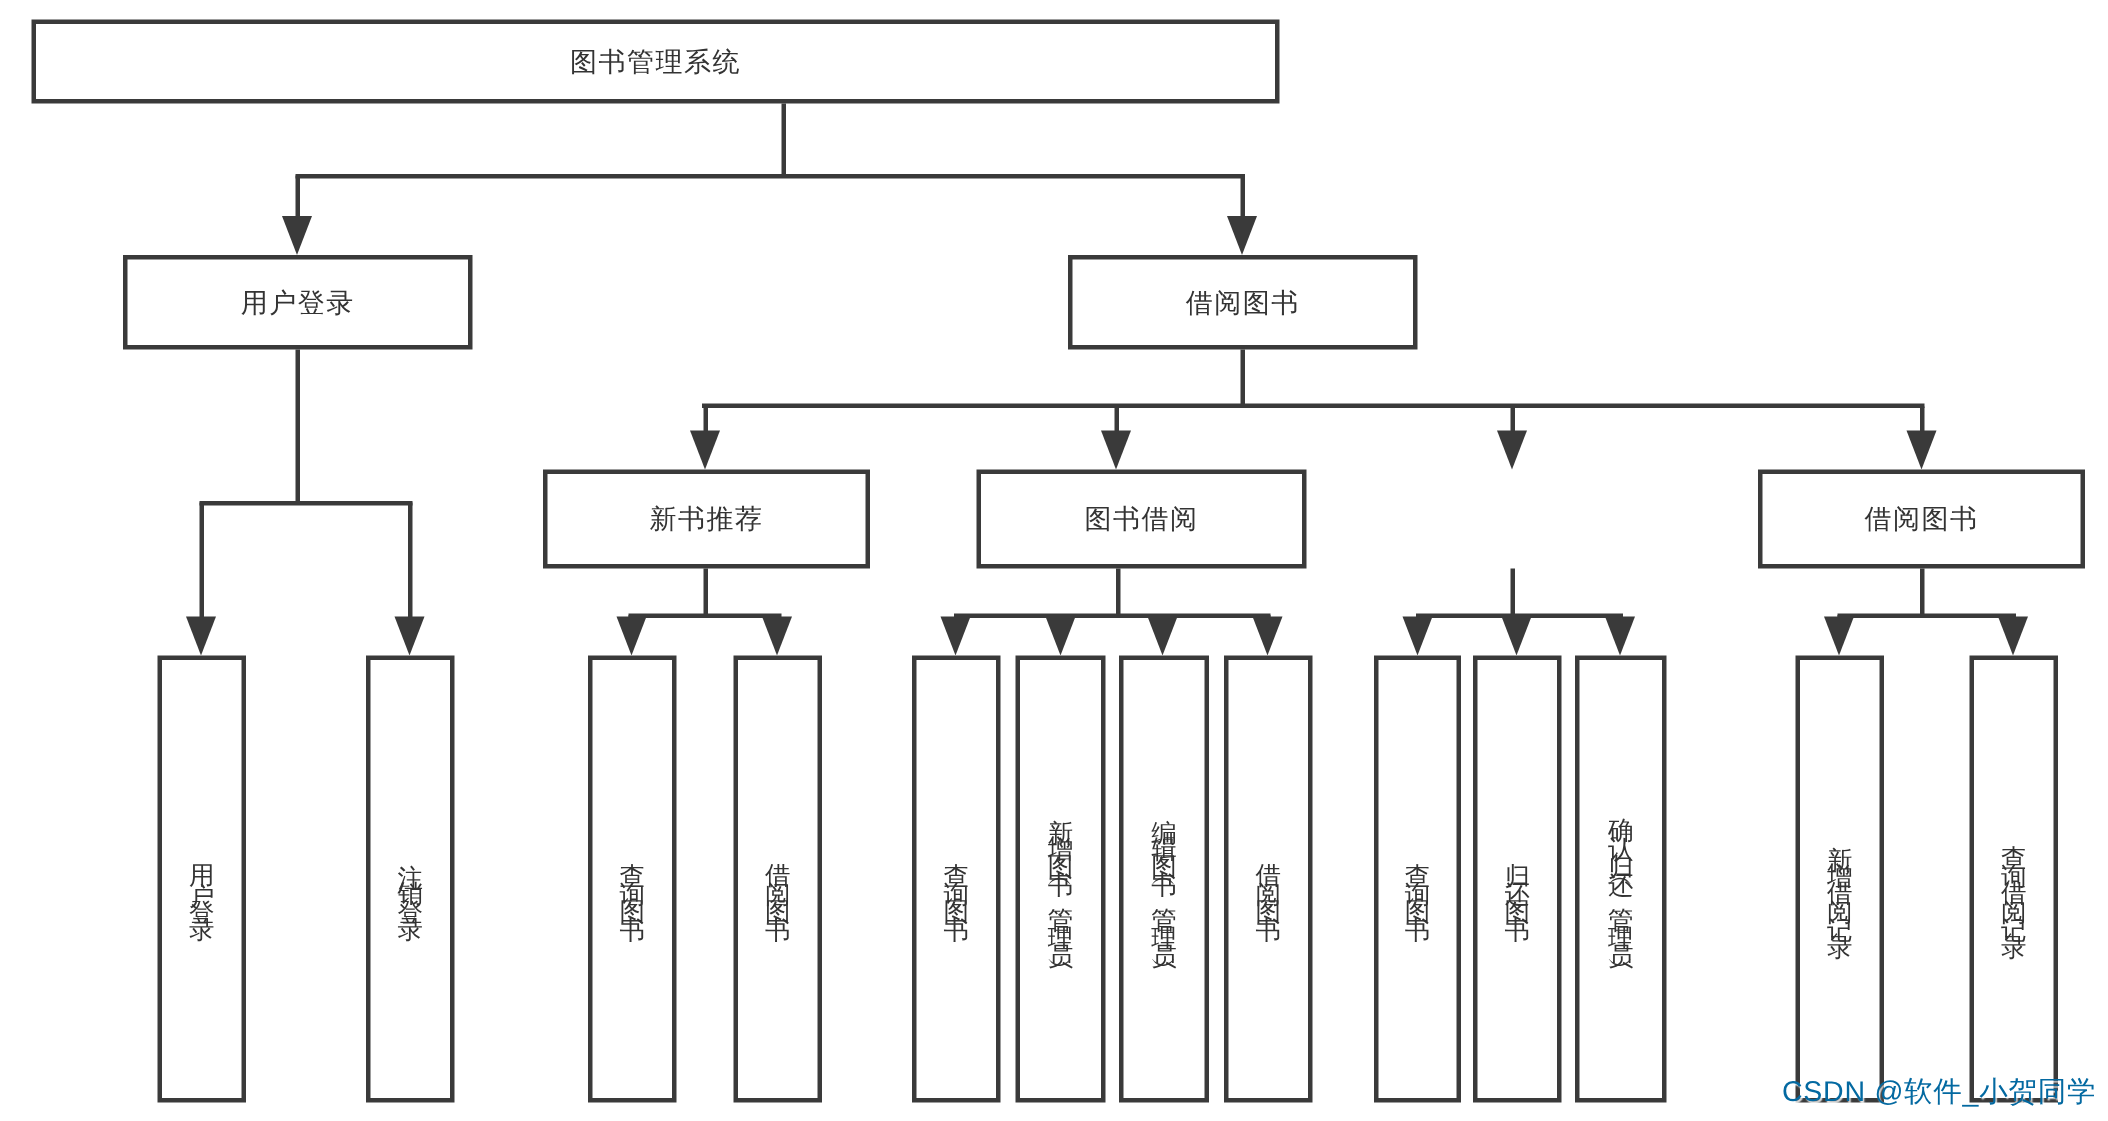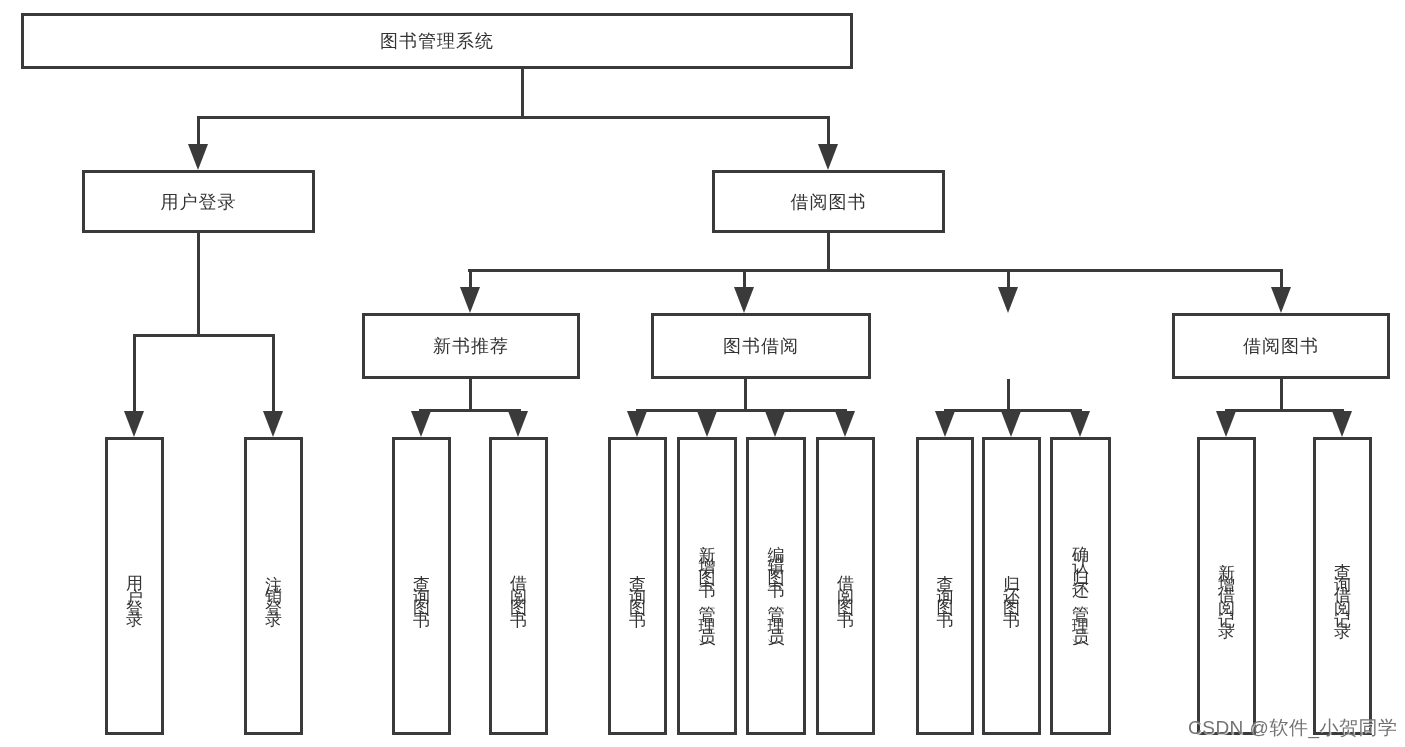--- a/index.html
+++ b/index.html
@@ -37,21 +37,21 @@
     position:absolute;
     width:0; height:0;
     border-left:10px solid transparent;
     border-right:10px solid transparent;
     border-top:26px solid #3a3a3a;
   }
   .watermark {
     position:absolute;
     left:1188px; top:715px;
     font-size:19px;
-    color:#737373;
+    color:#0369a1;
     letter-spacing:0.5px;
     z-index:5;
     text-shadow:1px 1px 1px rgba(255,255,255,0.9);
     white-space:nowrap;
   }
 </style>
 </head>
 <body>
 
 <div class="canvas">

